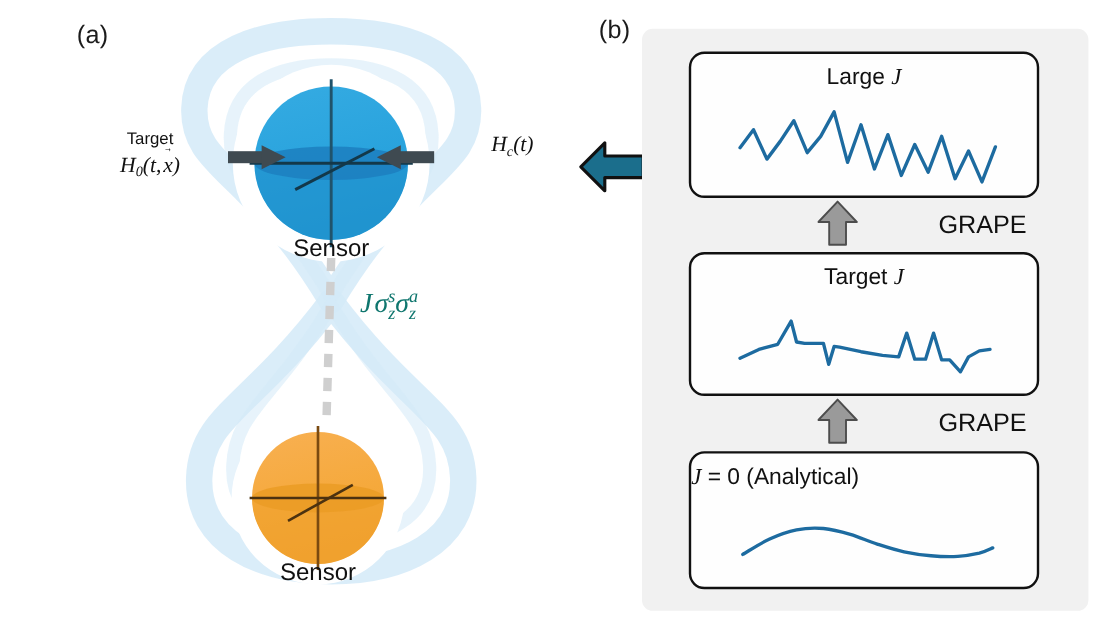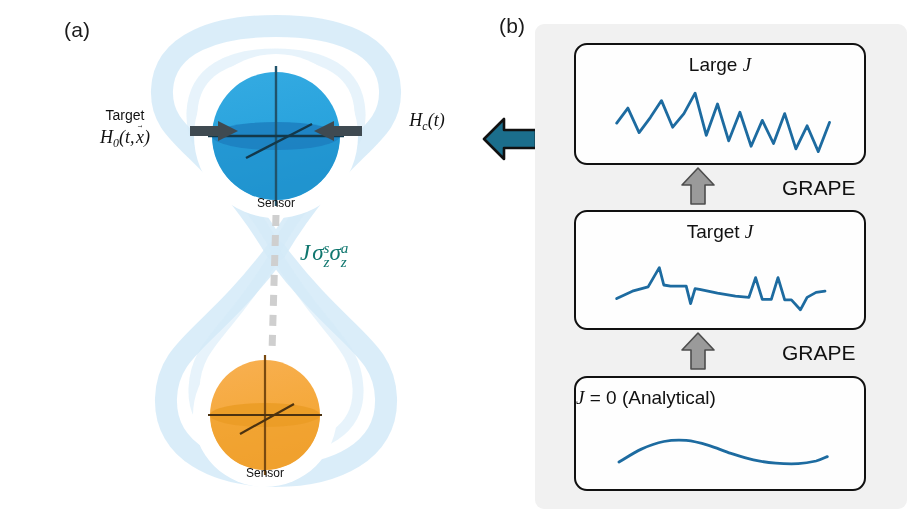--- a/index.html
+++ b/index.html
@@ -34,21 +34,21 @@
   #glow-svg { position: absolute; left: 0; top: 0; }
 
   .sphere-wrap { position: absolute; }
   #sensor-wrap  { left: 202px; top: 62px;  width: 148px; height: 148px; }
   #ancilla-wrap { left: 202px; top: 352px; width: 126px; height: 126px; }
 
   .sphere-label {
     position: absolute;
     width: 100%;
     text-align: center;
-    font-size: 12px;
+    font-size: 20px;
     color: #111;
     white-space: nowrap;
   }
   #sensor-label  { left: 202px; top: 196px; width: 148px; }
   #ancilla-label { left: 200px; top: 466px; width: 130px; }
 
   
   .side-text {
     position: absolute;
     text-align: center;

